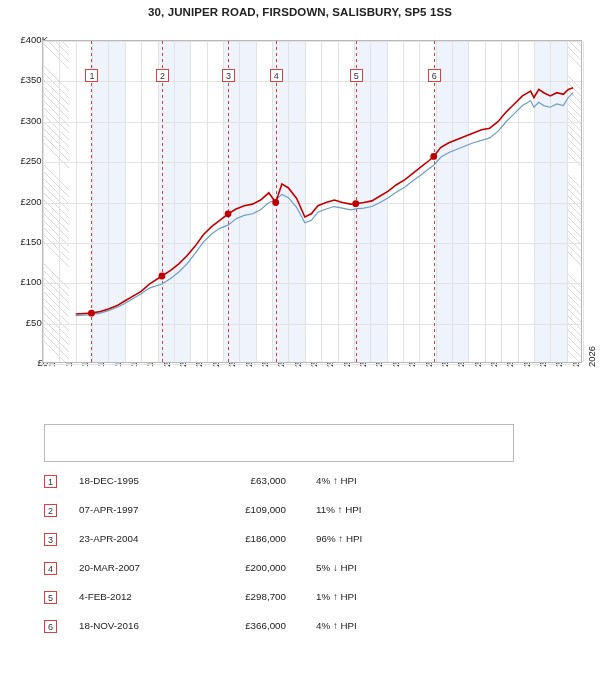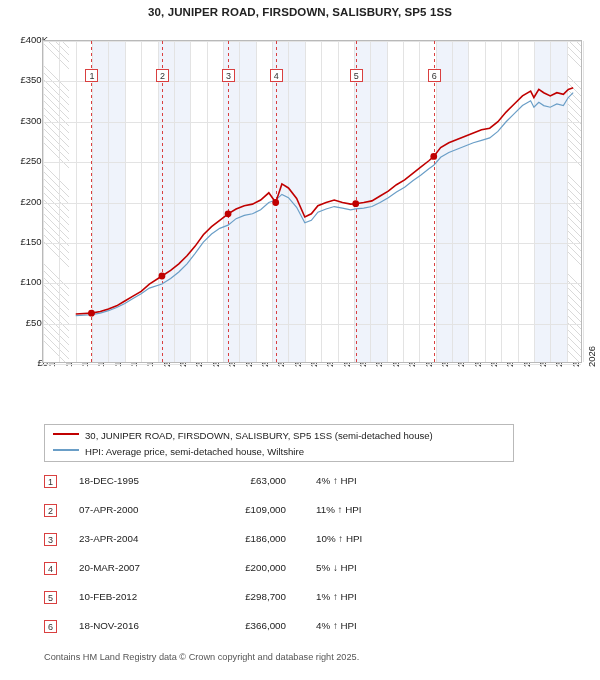--- a/index.html
+++ b/index.html
@@ -218,58 +218,55 @@
         <div class="evbox" style="left: 42.4364px; top: 28px;">1</div>
         <div class="evbox" style="left: 112.964px; top: 28px;">2</div>
         <div class="evbox" style="left: 179.073px; top: 28px;">3</div>
         <div class="evbox" style="left: 226.691px; top: 28px;">4</div>
         <div class="evbox" style="left: 306.709px; top: 28px;">5</div>
         <div class="evbox" style="left: 384.764px; top: 28px;">6</div>
       </div>
   </div>
 
   <div class="legend">
-    <div class="row r1"><span class="swatch"></span><span>30, JUNIPER ROAD, FIRSDOWN, SALISBURY, SP5 1SS (semi-detached house)</span></div>
-    <div class="row r2"><span class="swatch blue"></span><span>HPI: Average price, semi-detached house, Wiltshire</span></div>
   </div>
 
   <div id="table">
       <div class="trow" style="top: 474px;">
         <div class="tbox">1</div>
         <div class="tdate">18-DEC-1995</div>
         <div class="tprice">£63,000</div>
         <div class="thpi">4% ↑ HPI</div>
       </div>
       <div class="trow" style="top: 503px;">
         <div class="tbox">2</div>
-        <div class="tdate">07-APR-2000</div>
+        <div class="tdate">07-APR-1997</div>
         <div class="tprice">£109,000</div>
         <div class="thpi">11% ↑ HPI</div>
       </div>
       <div class="trow" style="top: 532px;">
         <div class="tbox">3</div>
         <div class="tdate">23-APR-2004</div>
         <div class="tprice">£186,000</div>
-        <div class="thpi">10% ↑ HPI</div>
+        <div class="thpi">96% ↑ HPI</div>
       </div>
       <div class="trow" style="top: 561px;">
         <div class="tbox">4</div>
         <div class="tdate">20-MAR-2007</div>
         <div class="tprice">£200,000</div>
         <div class="thpi">5% ↓ HPI</div>
       </div>
       <div class="trow" style="top: 590px;">
         <div class="tbox">5</div>
-        <div class="tdate">10-FEB-2012</div>
+        <div class="tdate">4-FEB-2012</div>
         <div class="tprice">£298,700</div>
         <div class="thpi">1% ↑ HPI</div>
       </div>
       <div class="trow" style="top: 619px;">
         <div class="tbox">6</div>
         <div class="tdate">18-NOV-2016</div>
         <div class="tprice">£366,000</div>
         <div class="thpi">4% ↑ HPI</div>
       </div>
     </div>
 
-  <div class="footer f1">Contains HM Land Registry data © Crown copyright and database right 2025.</div>
 
 </div>
 
 </body></html>

